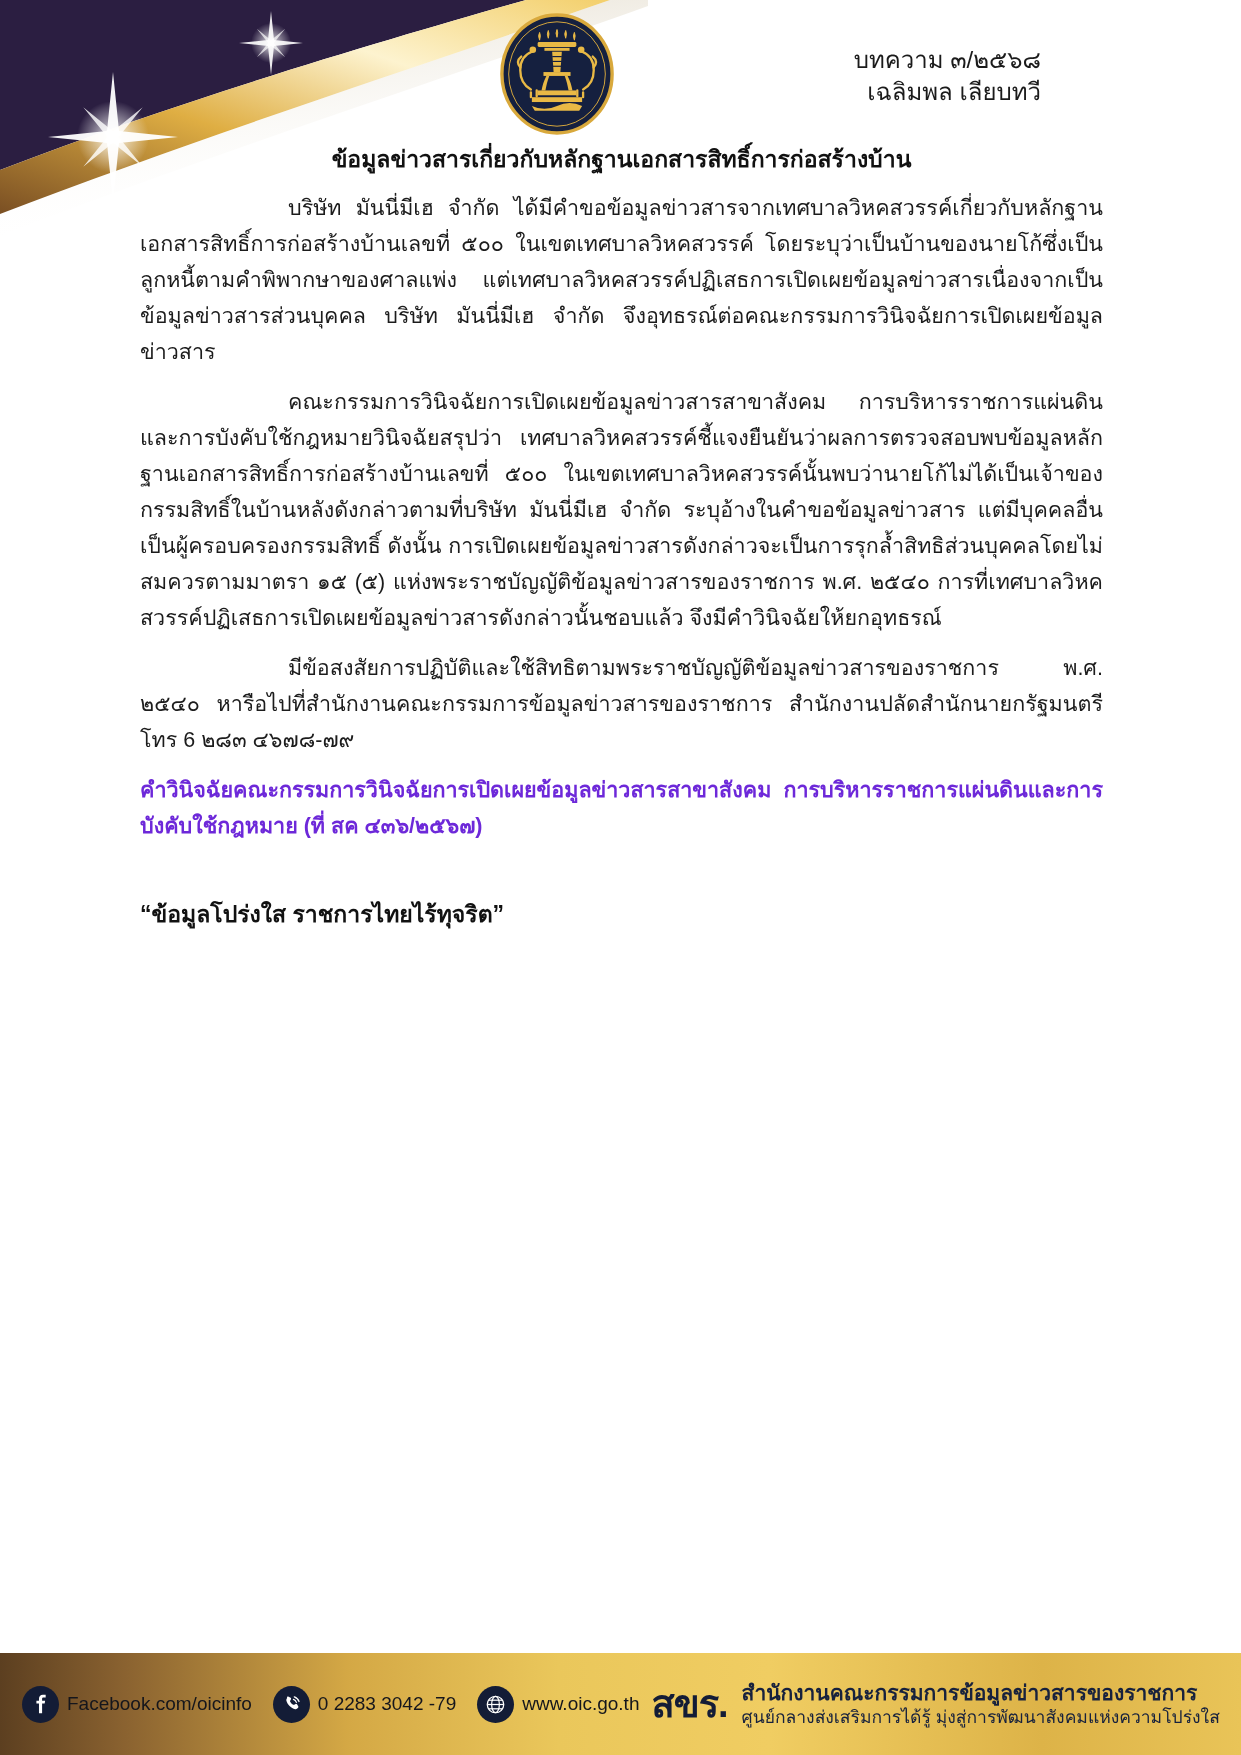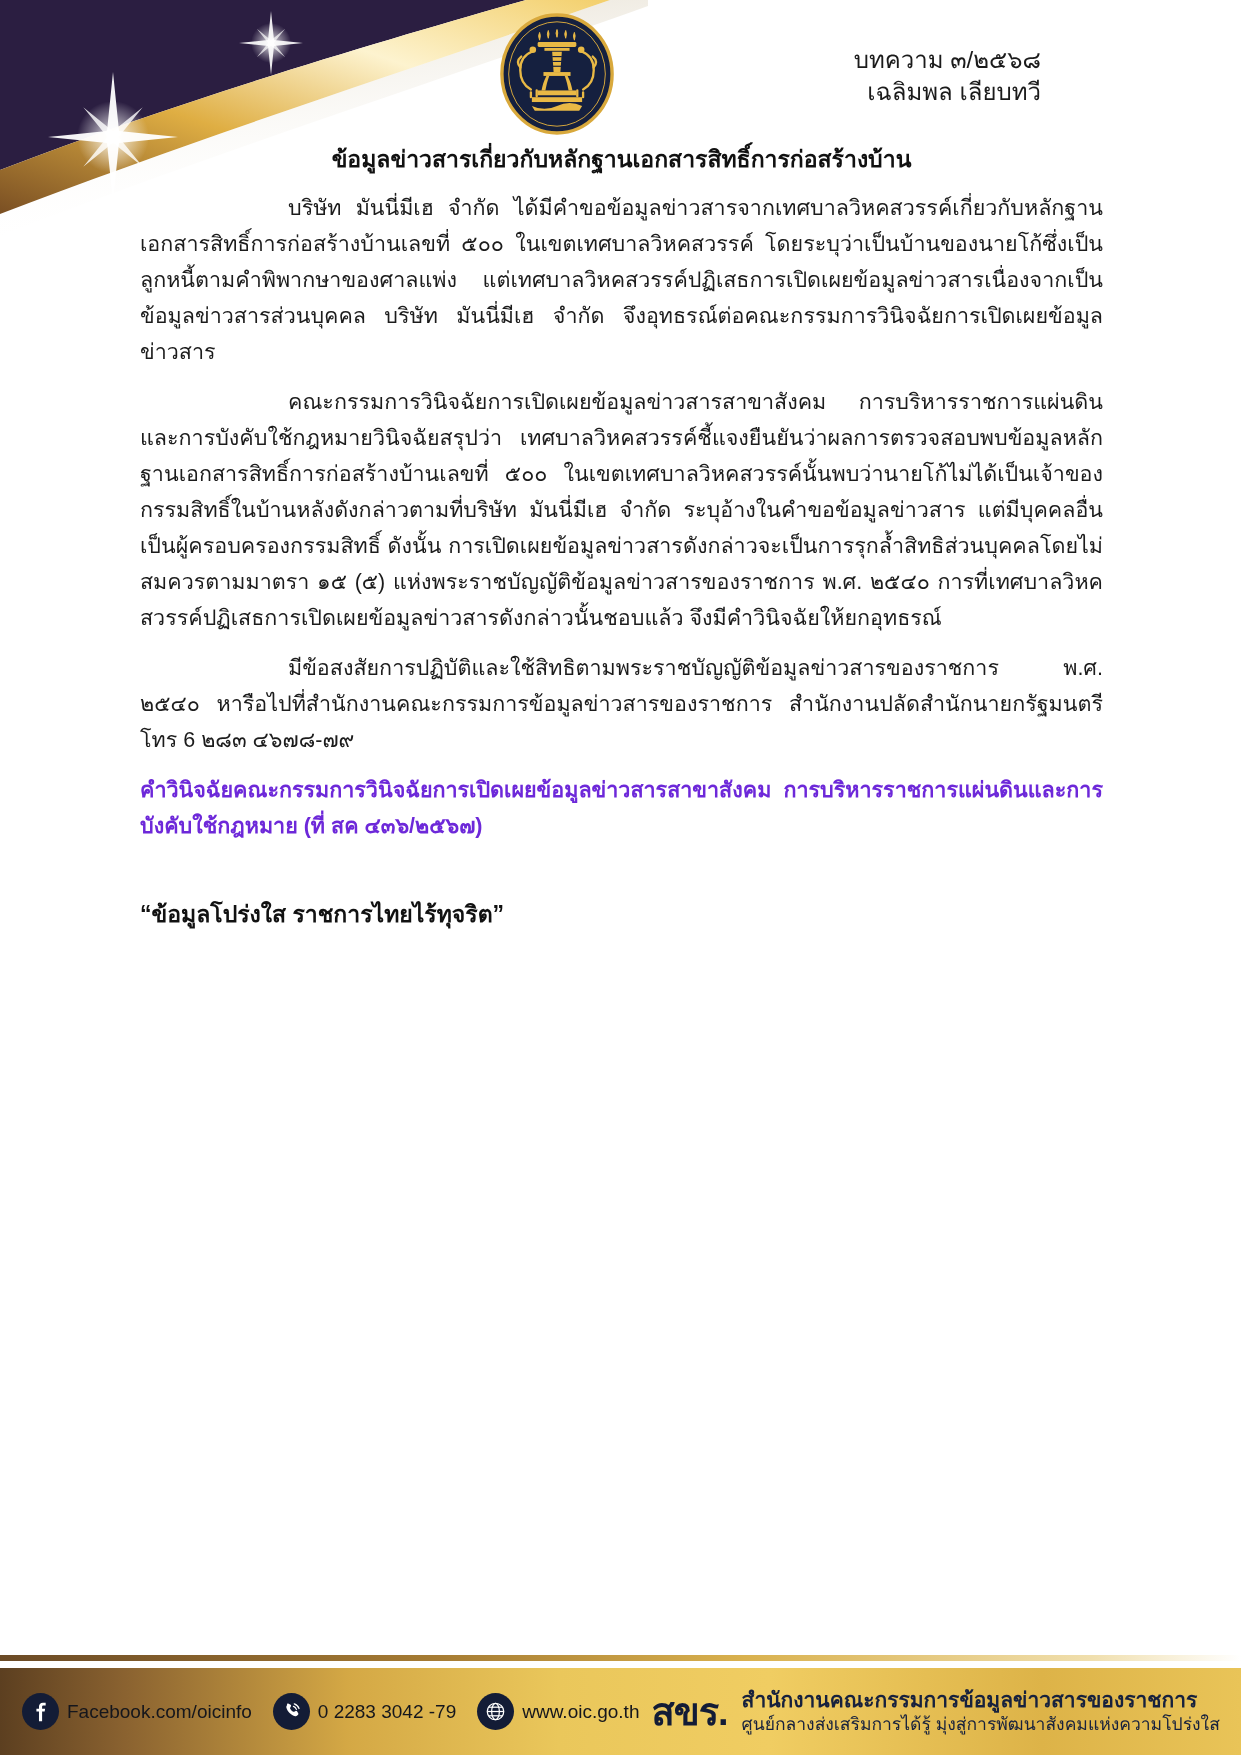--- a/index.html
+++ b/index.html
@@ -32,21 +32,21 @@
   .author-line{margin:0;}
   .closing-quote{
     margin:52px 0 0 0;font-weight:bold;font-size:23px;color:#111;
   }
   
   .footer-accent-line{
     position:absolute;left:0;bottom:94px;width:100%;height:6px;
     background:linear-gradient(90deg,#6b4a26 0%,#a57b33 35%,#d9b14e 60%,#f0dfae 88%,#ffffff 100%);
   }
   .footer-bar{
-    position:absolute;left:0;bottom:0;width:100%;height:87px;box-sizing:border-box;
+    position:absolute;left:0;bottom:0;width:100%;height:102px;box-sizing:border-box;
     display:flex;align-items:center;padding:0 22px;
     background:linear-gradient(90deg,#5c3f20 0%,#8a6230 10%,#d4a845 28%,#eac75b 45%,#f0cd62 62%,#ddb348 84%,#e9c458 100%);
   }
   .contact-group{display:flex;align-items:center;gap:9px;}
   .contact-item{display:flex;align-items:center;gap:8px;margin-right:12px;}
   .contact-label{font-size:19px;color:#15161c;white-space:nowrap;}
   .icon-circle{
     width:37px;height:37px;border-radius:50%;background:#131c36;flex:0 0 auto;
     display:flex;align-items:center;justify-content:center;
   }

